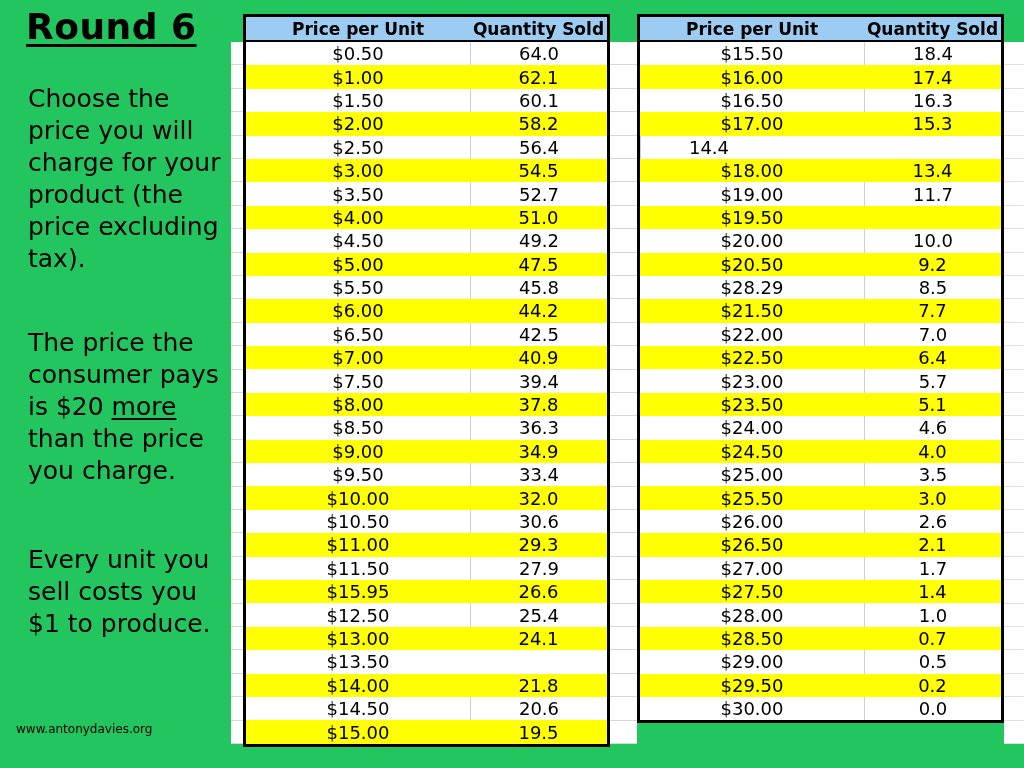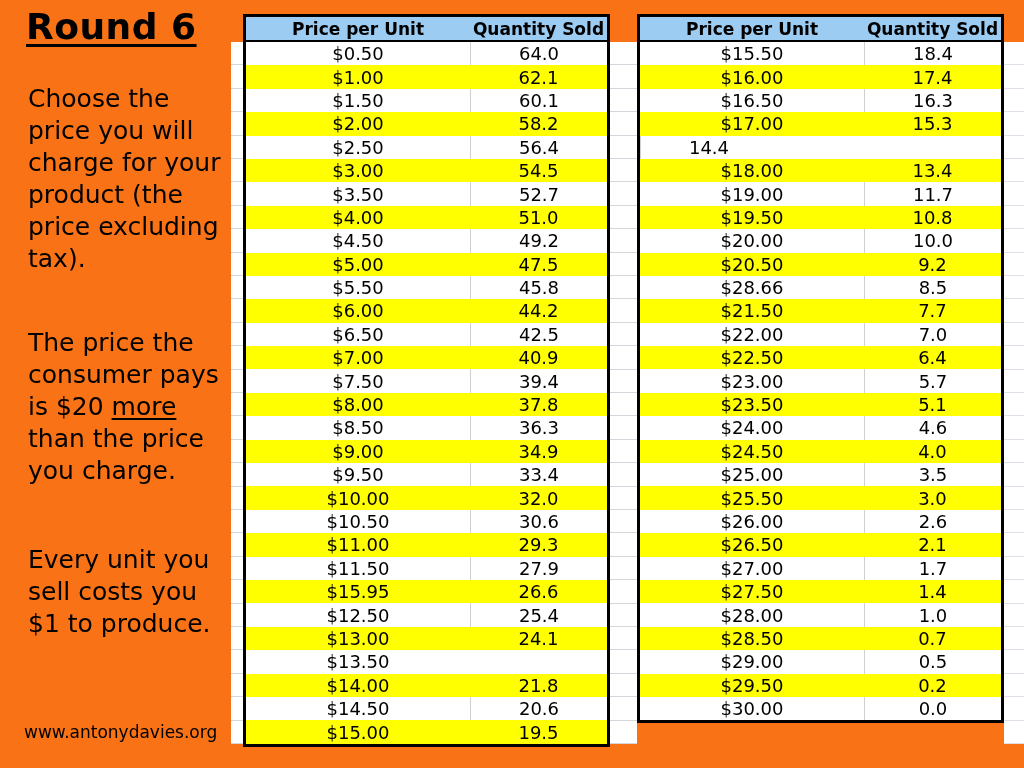--- a/index.html
+++ b/index.html
@@ -1,37 +1,37 @@
 <!DOCTYPE html>
 <html><head>
 <meta charset="utf-8">
 <style>
   html,body { margin:0; padding:0; background:#ffffff; }
   .slide {
-    position:relative; width:1024px; height:768px; background:#f97316;
+    position:relative; width:1024px; height:768px; background:#22c55e;
     font-family:"DejaVu Sans","Liberation Sans",sans-serif; color:#000;
     overflow:hidden;
   }
   
   .title {
     position:absolute; left:26px; top:6px;
     font-size:36px; font-weight:bold;
     text-decoration:underline; text-decoration-thickness:3px; text-underline-offset:5px;
     letter-spacing:0.5px;
   }
   .para {
     position:absolute; left:28px; width:218px;
     font-size:25px; line-height:32px; white-space:pre-line;
   }
   .p1 { top:83px; }
   .p2 { top:327px; }
   .p3 { top:544px; }
   .u  { text-decoration:underline; text-underline-offset:3px; }
   .footer {
-    position:absolute; left:24px; top:722px; font-size:17px;
+    position:absolute; left:16px; top:722px; font-size:12px;
   }
   
   .gridstrip {
     position:absolute; top:42px; height:702px; background:#ffffff;
     background-image:repeating-linear-gradient(to bottom,
       transparent 0px, transparent 22.4px, #d6d6de 22.4px, #d6d6de 23.4px);
   }
   .strip-left  { left:231px; width:12px; }
   .strip-mid   { left:610px; width:27px; }
   .strip-right { left:1004px; width:20px; background-image:repeating-linear-gradient(to bottom,
@@ -247,32 +247,31 @@
         <div class="trow">
           <div class="td price">$18.00</div>
           <div class="td qty">13.4</div>
         </div>
         <div class="trow">
           <div class="td price">$19.00</div>
           <div class="td qty">11.7</div>
         </div>
         <div class="trow">
           <div class="td price">$19.50</div>
-          <div class="td qty">10.8</div>
         </div>
         <div class="trow">
           <div class="td price">$20.00</div>
           <div class="td qty">10.0</div>
         </div>
         <div class="trow">
           <div class="td price">$20.50</div>
           <div class="td qty">9.2</div>
         </div>
         <div class="trow">
-          <div class="td price">$28.66</div>
+          <div class="td price">$28.29</div>
           <div class="td qty">8.5</div>
         </div>
         <div class="trow">
           <div class="td price">$21.50</div>
           <div class="td qty">7.7</div>
         </div>
         <div class="trow">
           <div class="td price">$22.00</div>
           <div class="td qty">7.0</div>
         </div>

